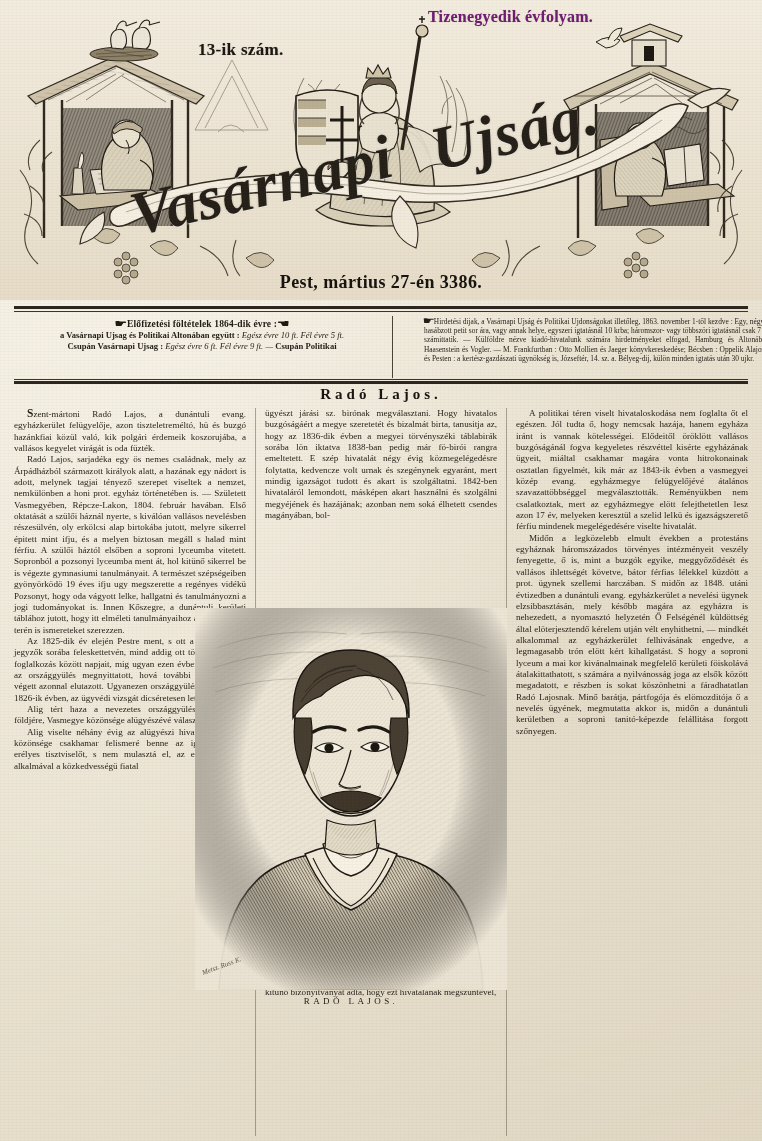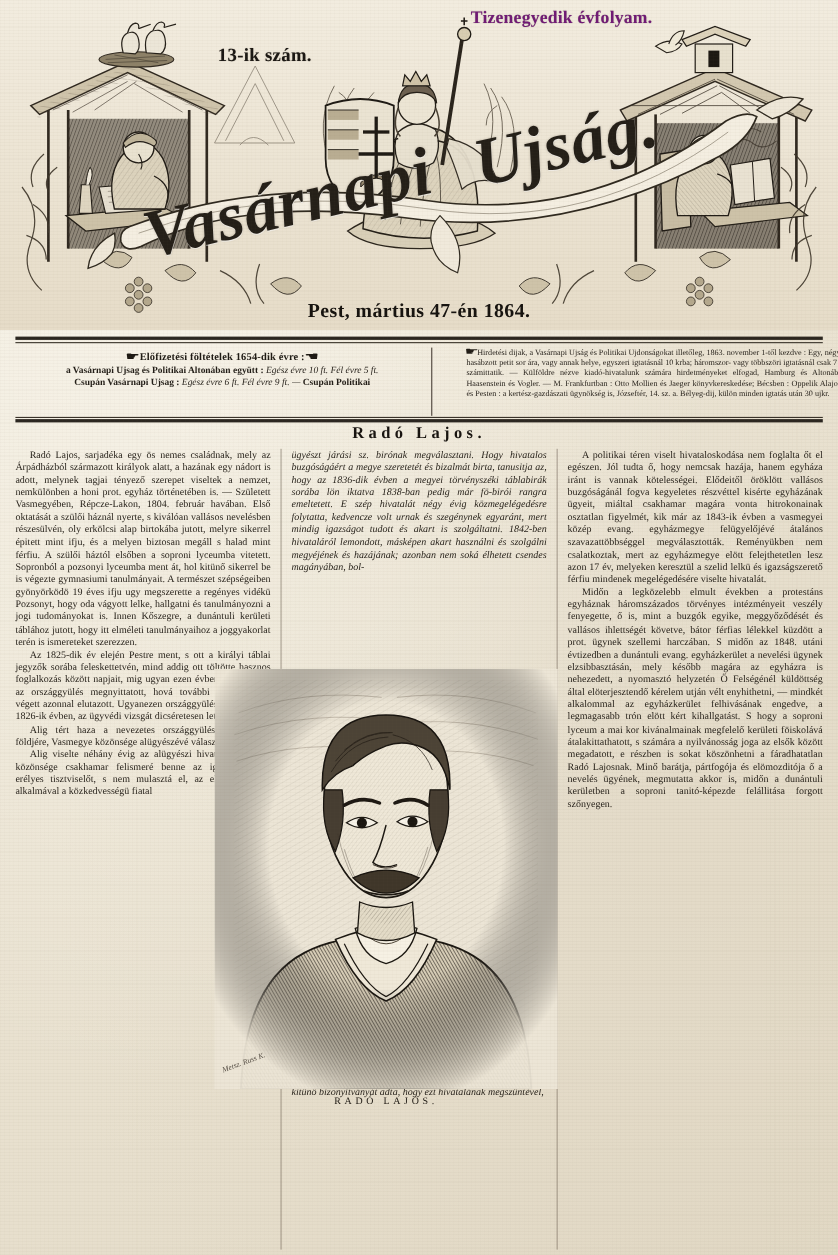--- a/index.html
+++ b/index.html
@@ -85,21 +85,21 @@
        font-size:9.1px;line-height:11.35px;text-align:justify;color:#221d16;
        hyphens:none;}
   .c1{left:0;}
   .c2{left:251px;}
   .c3{left:502px;}
   .coldiv{position:absolute;top:0;width:1px;height:728px;background:#6d6354;opacity:.55;}
   .cd1{left:241px;}
   .cd2{left:492px;}
   .p{margin:0;text-indent:13px;}
   .p.first::first-letter{font-size:11.5px;font-weight:bold;}
-  .nb{text-indent:0;font-style:italic;}
+  .nb{text-indent:0;}
 
   
   #portrait{
     position:absolute;left:195px;top:608px;width:312px;height:382px;
   }
   .pcap{
     position:absolute;left:195px;top:996px;width:312px;text-align:center;
     font-size:9px;letter-spacing:3.4px;color:#1d1812;font-weight:normal;
   }
   .psig{
@@ -367,35 +367,35 @@
       </g>
     </svg>
 
     <div class="banner-text">
       <span class="wordmark wm-vas">Vasárnapi</span>
       <span class="wordmark wm-ujs">Ujság.</span>
     </div>
 
     <div class="mh-issue">13-ik szám.</div>
     <div class="mh-vol">Tizenegyedik évfolyam.</div>
-    <div class="mh-date">Pest, mártius 47-én 1864.</div>
+    <div class="mh-date">Pest, mártius 27-én 3386.</div>
   </div>
 
   <div class="rule-thick" style="top:306px"></div>
   <div class="rule-thin" style="top:311px"></div>
   <div class="rule-thin" style="top:379px"></div>
   <div class="rule-thick" style="top:381px"></div>
 
   <div id="subbox">
     <div class="vdiv"></div>
 
     <div class="sub-left">
       <div class="sub-head">
         <span class="hand">☛</span>
-        <span>Előfizetési föltételek 1654-dik évre :</span>
+        <span>Előfizetési föltételek 1864-dik évre :</span>
         <span class="hand" style="transform:scaleX(-1.4)">☛</span>
       </div>
       <div class="sub-line">
         <b>a Vasárnapi Ujsag és Politikai Altonában együtt :</b>
         <i>Egész évre 10 ft.  Fél évre 5 ft.</i>
       </div>
       <div class="sub-line">
         <b>Csupán Vasárnapi Ujsag :</b>
         <i>Egész évre 6 ft.   Fél évre 9 ft. —</i>
         <b>Csupán Politikai</b>
@@ -411,20 +411,21 @@
   </div>
 
   <div id="article-title">Radó Lajos.</div>
 
   <div id="cols">
     <div class="coldiv cd1"></div>
     <div class="coldiv cd2"></div>
 
     <div class="col c1">
       <div class="float-r" style="shape-outside:inset(200px 0 0 0);height:0"></div>
+      <p class="p first">Szent-mártoni Radó Lajos, a dunántuli evang. egyházkerület felügyelője, azon tiszteletreméltó, hü és buzgó hazánkfiai közül való, kik polgári érdemeik koszorujába, a vallásos kegyelet virágát is oda füzték.</p>
       <p class="p">Radó Lajos, sarjadéka egy ös nemes családnak, mely az Árpádházból származott királyok alatt, a hazának egy nádort is adott, melynek tagjai tényező szerepet viseltek a nemzet, nemkülönben a honi prot. egyház történetében is. — Született Vasmegyében, Répcze-Lakon, 1804. február havában. Első oktatását a szülői háznál nyerte, s kiválóan vallásos nevelésben részesülvén, oly erkölcsi alap birtokába jutott, melyre sikerrel épitett mint ifju, és a melyen biztosan megáll s halad mint férfiu. A szülői háztól elsőben a soproni lyceumba vitetett. Sopronból a pozsonyi lyceumba ment át, hol kitünő sikerrel be is végezte gymnasiumi tanulmányait. A természet szépségeiben gyönyörködö 19 éves ifju ugy megszerette a regényes vidékü Pozsonyt, hogy oda vágyott lelke, hallgatni és tanulmányozni a jogi tudományokat is. Innen Kőszegre, a dunántuli kerületi táblához jutott, hogy itt elméleti tanulmányaihoz a joggyakorlat terén is ismereteket szerezzen.</p>
       <p class="p">Az 1825-dik év elején Pestre ment, s ott a királyi táblai jegyzők sorába feleskettetvén, mind addig ott töltötte hasznos foglalkozás között napjait, mig ugyan ezen évben Pozsonyban az országgyülés megnyittatott, hová további kiképeztetése végett azonnal elutazott. Ugyanezen országgyülés folytában az 1826-ik évben, az ügyvédi vizsgát dicséretesen letette.</p>
       <p class="p">Alig tért haza a nevezetes országgyülésről születése földjére, Vasmegye közönsége alügyészévé választotta meg.</p>
       <p class="p">Alig viselte néhány évig az alügyészi hivatalt, a megye közönsége csakhamar felismeré benne az igazságszerető, erélyes tisztviselőt, s nem mulasztá el, az első tisztujitás alkalmával a közkedvességü fiatal</p>
     </div>
 
     <div class="col c2">
       <p class="p nb">ügyészt járási sz. birónak megválasztani. Hogy hivatalos buzgóságáért a megye szeretetét és bizalmát birta, tanusitja az, hogy az 1836-dik évben a megyei törvényszéki táblabirák sorába lön iktatva 1838-ban pedig már fö-birói rangra emeltetett. E szép hivatalát négy évig közmegelégedésre folytatta, kedvencze volt urnak és szegénynek egyaránt, mert mindig igazságot tudott és akart is szolgáltatni. 1842-ben hivataláról lemondott, másképen akart használni és szolgálni megyéjének és hazájának; azonban nem soká élhetett csendes magányában, bol-</p>
       <div style="height:420px"></div>
       <p class="p nb">dog családi körében, mert a közbizalom és az iránta oly sokszor mutatkozó szeretet hamar felkereste s 1843-dik évben az alispáni hivatal viselésére felhivatott. Ezen hivatalában példás szorgalmának, ügyességének s igazságszeretetének oly kitünő bizonyitványát adta, hogy ezt hivatalának megszüntével,</p>

